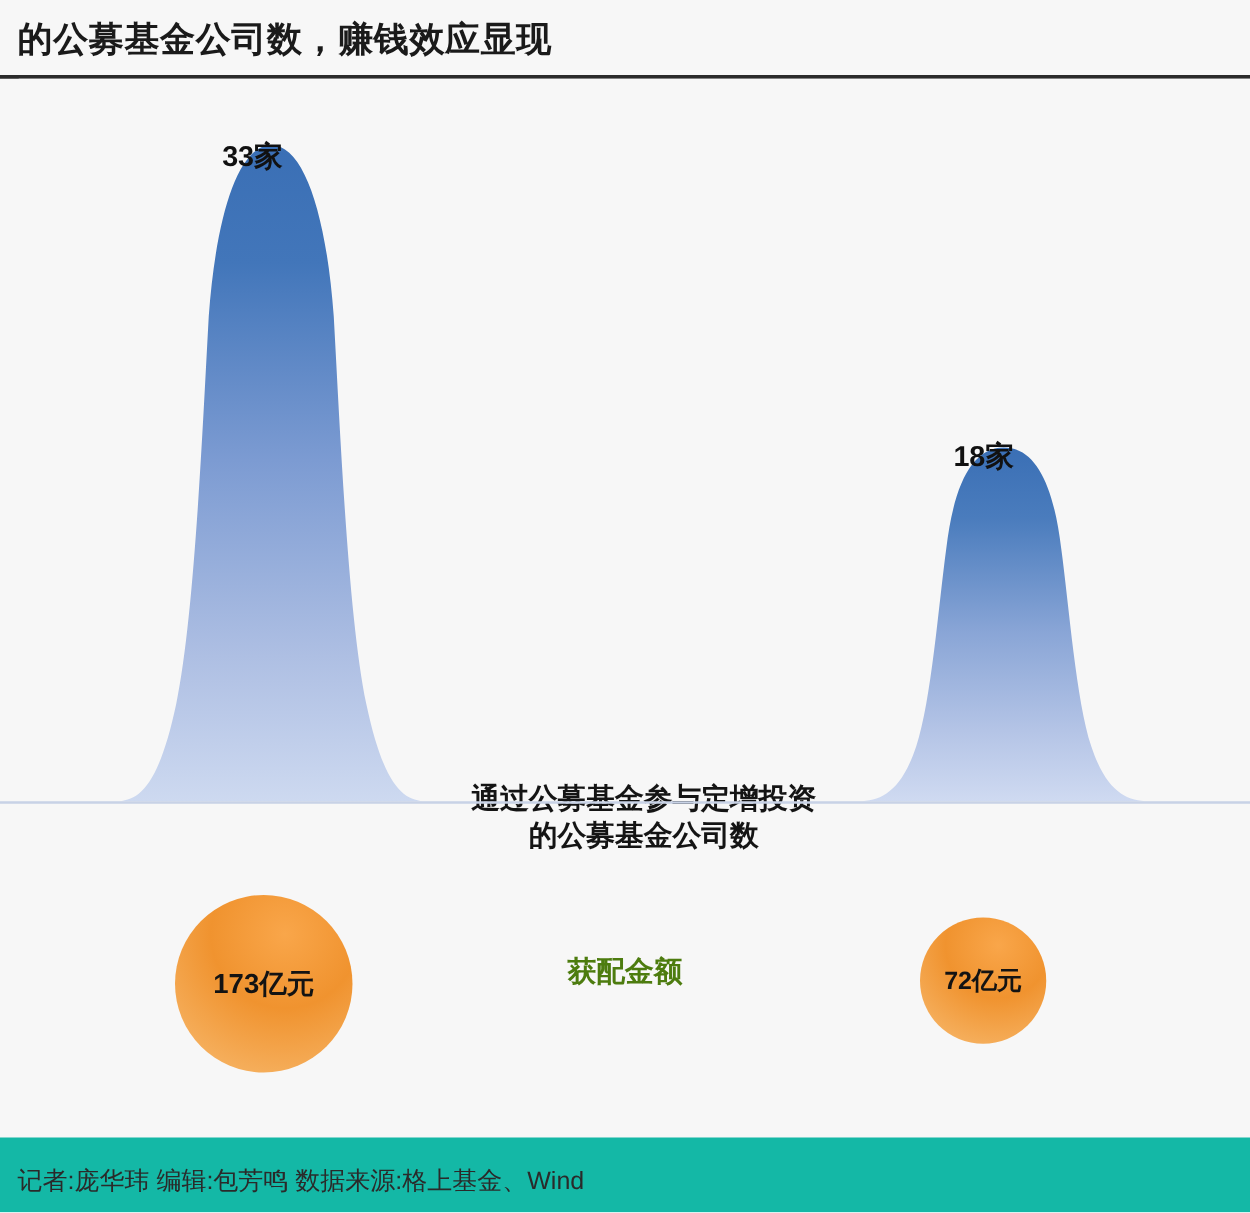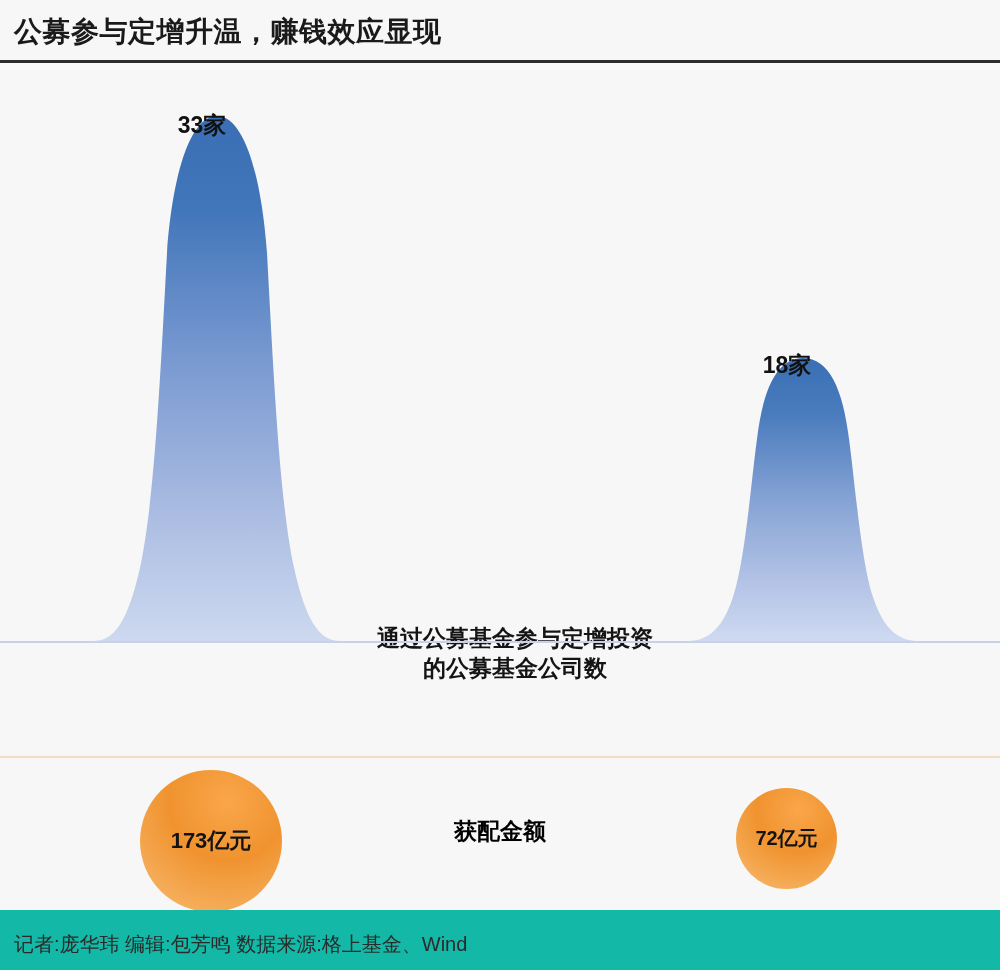--- a/index.html
+++ b/index.html
@@ -122,21 +122,21 @@
     top: 756px;
     width: 1000px;
     height: 2px;
     background: #f3dcc2;
   }
 
   
   .bubbles-band {
     position: absolute;
     left: 0;
-    top: 768px;
+    top: 714px;
     width: 1000px;
     height: 152px;
     background: #f7f7f7;
   }
   .bubble {
     position: absolute;
     border-radius: 50%;
     display: flex;
     align-items: center;
     justify-content: center;
@@ -164,21 +164,21 @@
   .bubble-right .bubble-text { font-size: 20px; }
 
   .bubbles-caption {
     position: absolute;
     left: 380px;
     top: 48px;
     width: 240px;
     text-align: center;
     font-size: 23px;
     font-weight: bold;
-    color: #000000;
+    color: #4d7c0f;
   }
 
   
   .footer {
     position: absolute;
     left: 0;
     top: 910px;
     width: 1000px;
     height: 60px;
     background: #14b8a6;
@@ -191,21 +191,21 @@
     color: #2a2a2a;
     white-space: nowrap;
   }
 </style>
 </head>
 <body>
 
 <div id="page">
 
   <div class="header">
-    <div class="header-title">公募参与定增升温，赚钱效应显现</div>
+    <div class="header-title">的公募基金公司数，赚钱效应显现</div>
   </div>
   <div class="header-rule"></div>
 
   <div class="chart-area">
     <svg class="curves-svg" viewBox="0 0 1000 583" preserveAspectRatio="none">
       <defs>
         <linearGradient id="barGradLeft" x1="0" y1="0" x2="0" y2="1">
           <stop offset="0%" stop-color="#3a6fb5"></stop>
           <stop offset="18%" stop-color="#4276ba"></stop>
           <stop offset="48%" stop-color="#7c9bd2"></stop>

